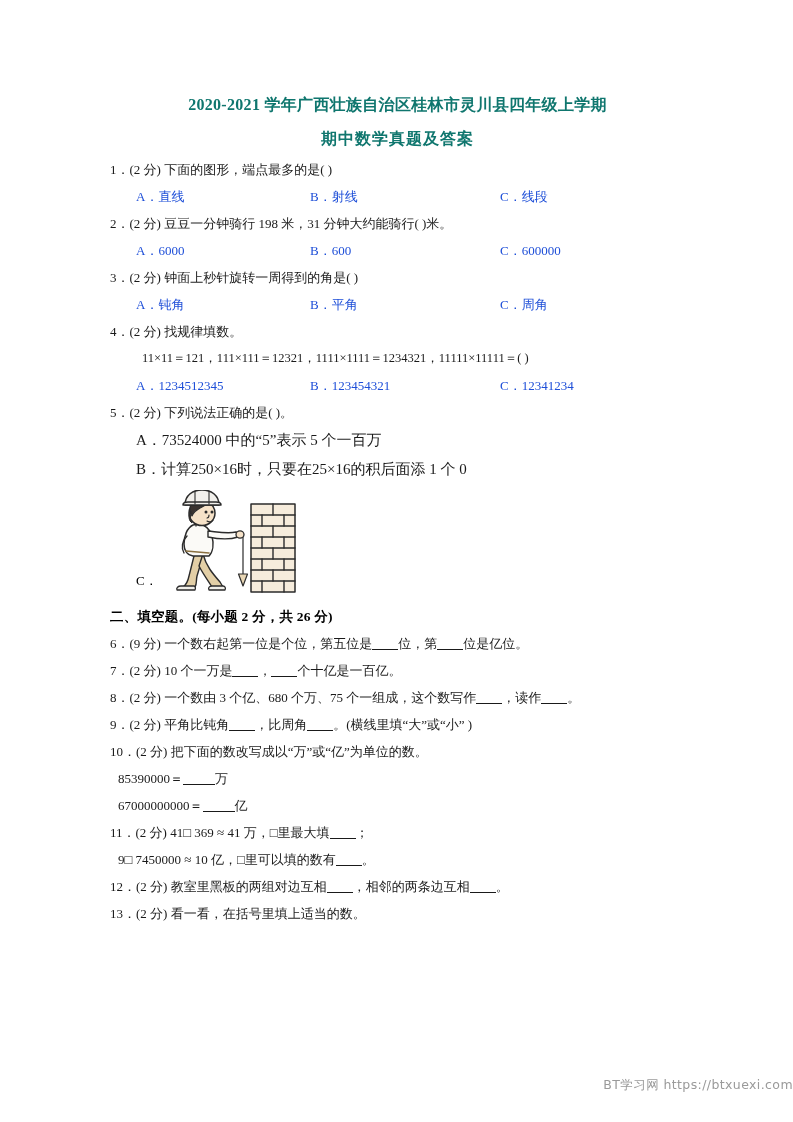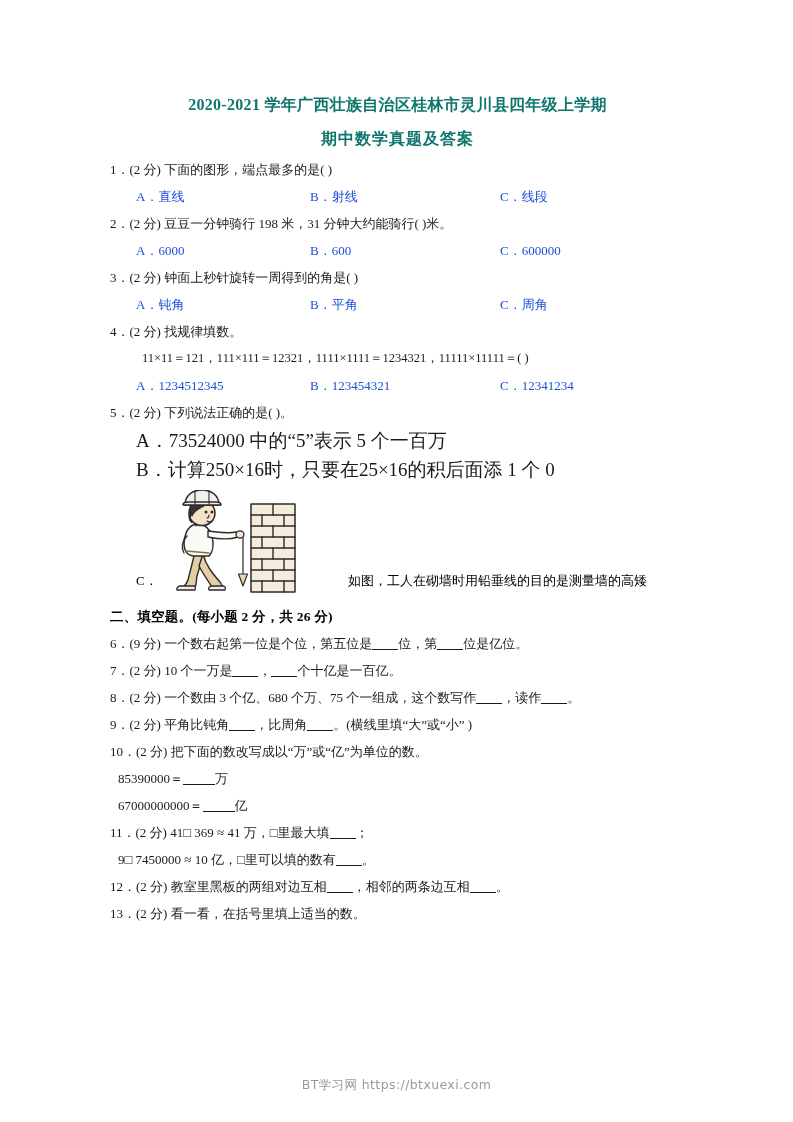--- a/index.html
+++ b/index.html
@@ -80,21 +80,21 @@
     line-height: 27px;
     color: #1d4ed8;
   }
   .opt { white-space: nowrap; }
   .opt-a { width: 200px; padding-left: 26px; box-sizing: border-box; }
   .opt-b { width: 190px; box-sizing: border-box; }
   .opt-c { width: 185px; box-sizing: border-box; }
 
   
   .opt-stack {
-    font-size: 19px;
+    font-size: 15px;
     line-height: 29px;
     padding-left: 26px;
     color: #1a1a1a;
     white-space: nowrap;
   }
 
   
   .opt-c-figure-row {
     position: relative;
     height: 108px;
@@ -132,21 +132,21 @@
     vertical-align: -2px;
   }
   .blank.w-long  { min-width: 32px; }
 
   
   .footer {
     position: absolute;
     left: 0;
     right: 0;
     bottom: 28px;
-    text-align: center;
+    text-align: right;
     font-family: "DejaVu Sans", sans-serif;
     font-size: 12.5px;
     color: #9a9a9a;
     letter-spacing: 0.4px;
   }
 </style>
 </head>
 <body>
 
 <div class="page">
@@ -257,21 +257,20 @@
           <path d="M30 1 C30 6 30 10 30 14" stroke-width="1.1"></path>
           <path d="M44 1 C44 6 44 10 44 14" stroke-width="1.1"></path>
 
           <circle cx="41" cy="22" r="1.5" fill="#2b2b2b" stroke="none"></circle>
           <circle cx="47" cy="22" r="1.5" fill="#2b2b2b" stroke="none"></circle>
           <path d="M44 25 C44 27 43 28 42 28" stroke-width="1.1"></path>
           <path d="M42 31 C44 32.5 47 32 48 30.5" stroke-width="1.1"></path>
         </g>
       </svg>
 
-      <span class="fig-tail">如图，工人在砌墙时用铅垂线的目的是测量墙的高矮</span>
     </div>
 
     <div class="section-head s2">二、填空题。(每小题 2 分，共 26 分)</div>
 
     <div class="q">
       <span>6．(9 分) 一个数右起第一位是个位，第五位是</span><span class="blank"></span><span>位，第</span><span class="blank"></span><span>位是亿位。</span>
     </div>
 
     <div class="q">
       <span>7．(2 分) 10 个一万是</span><span class="blank"></span><span>，</span><span class="blank"></span><span>个十亿是一百亿。</span>

